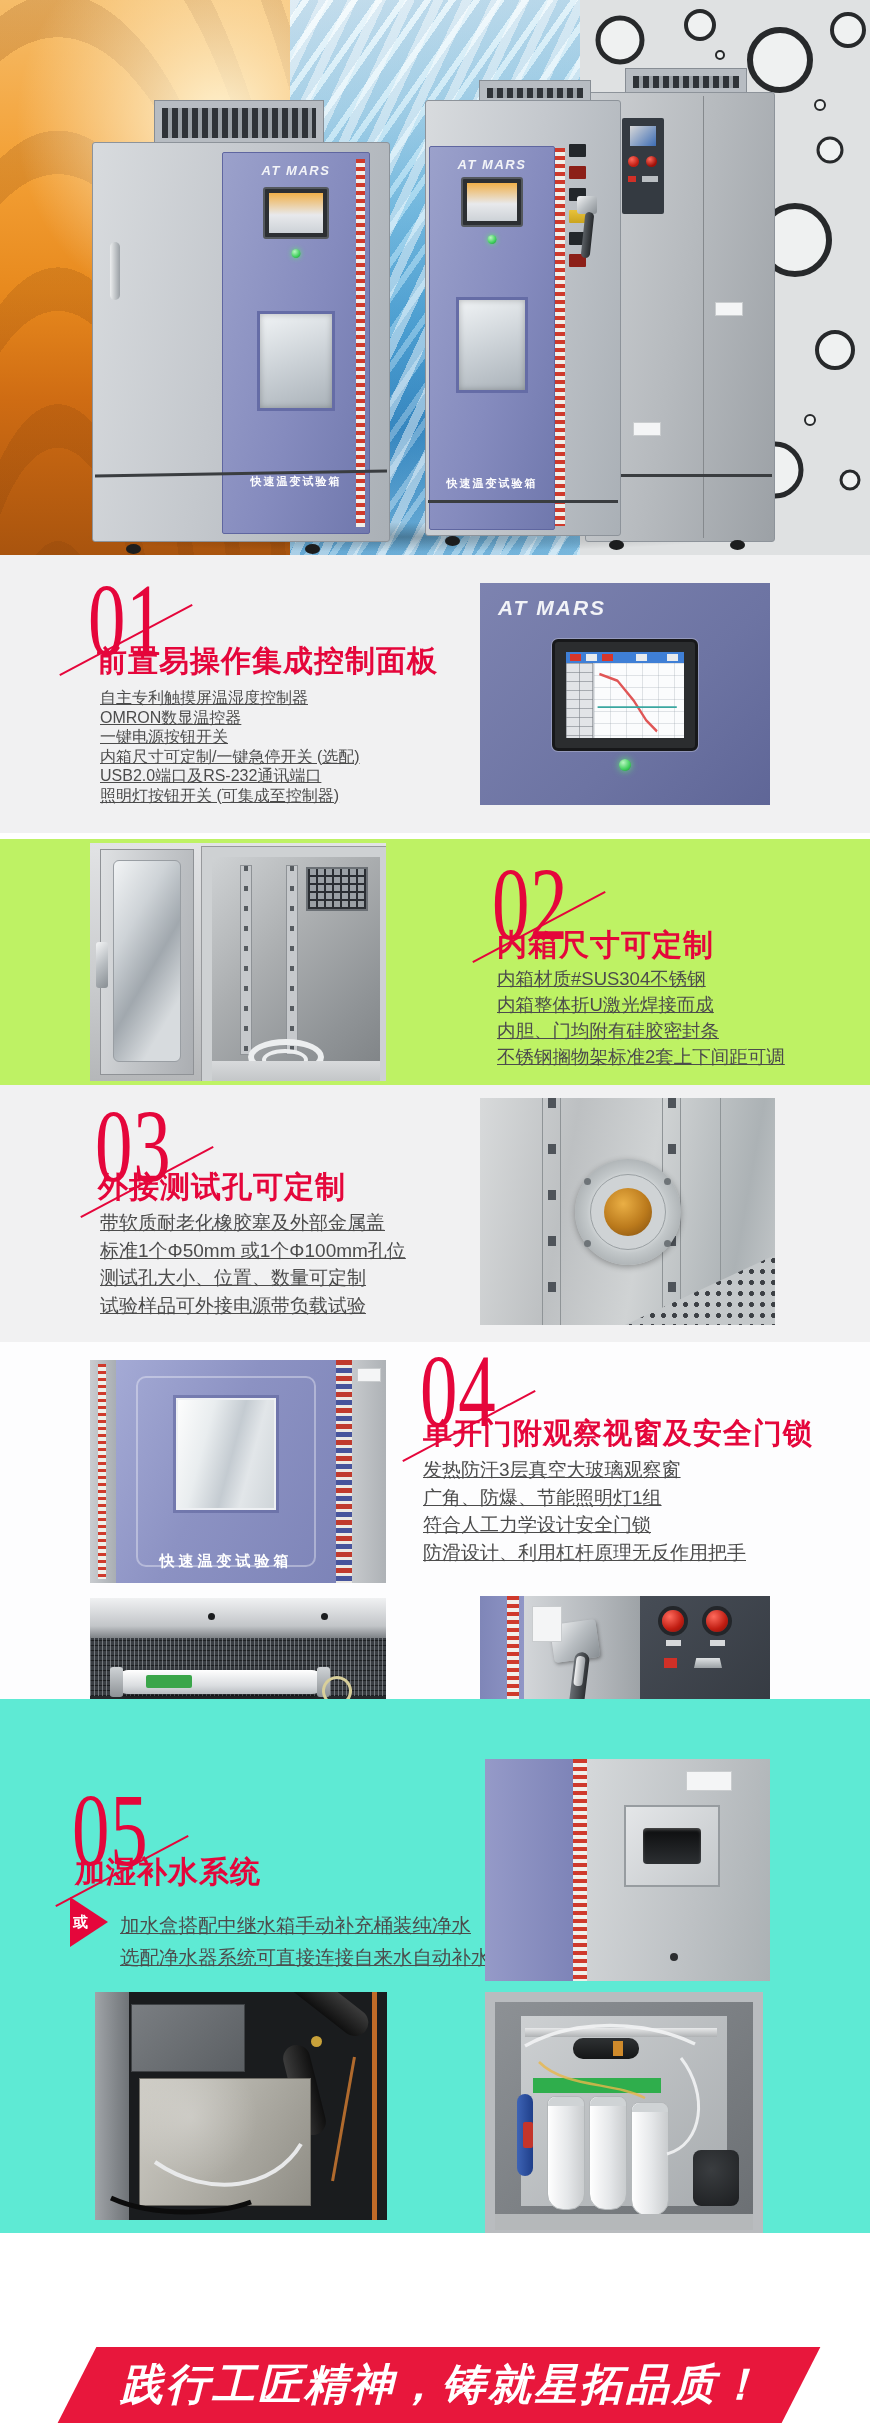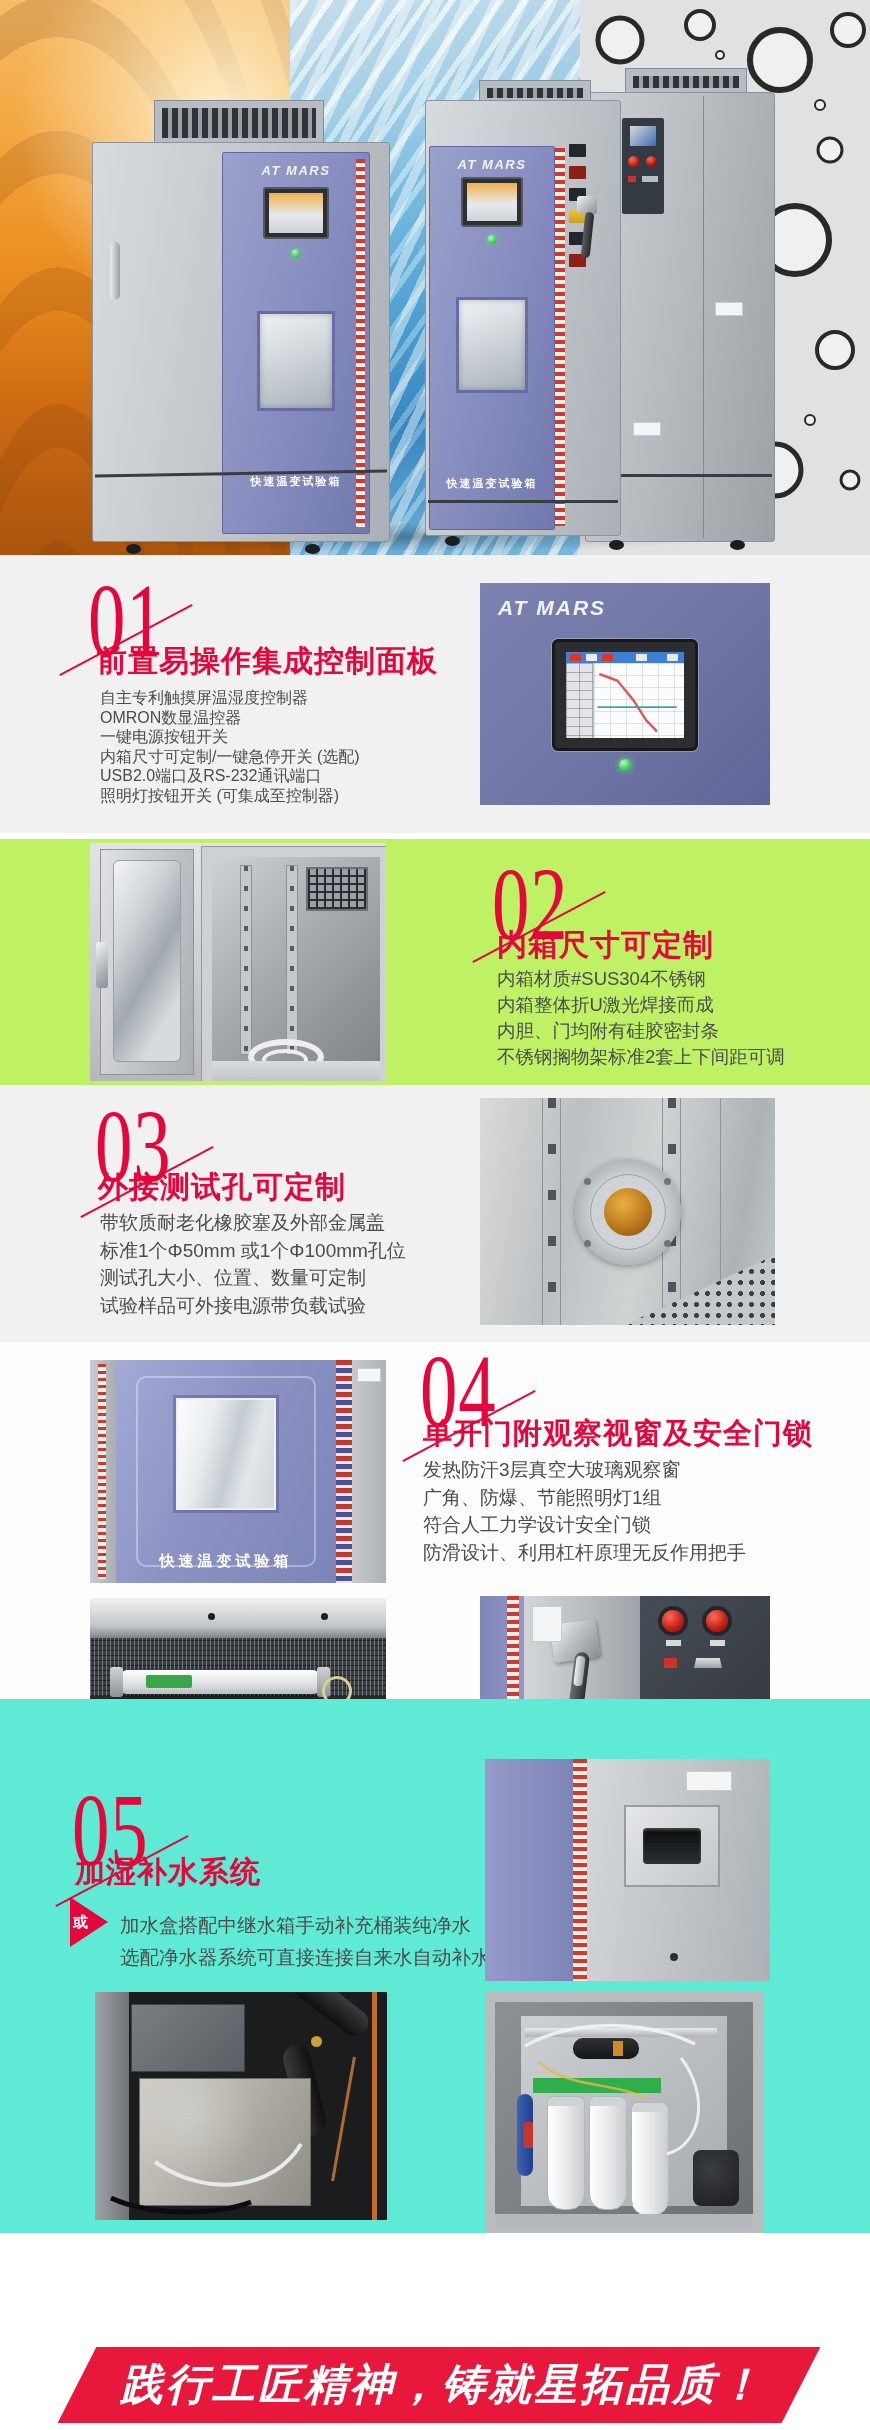--- a/index.html
+++ b/index.html
@@ -9,21 +9,21 @@
   .sec{position:absolute;left:0;width:870px;overflow:hidden;}
 
   
   .num{position:absolute;color:#e5063b;font-family:"Liberation Serif",serif;
        font-size:104px;line-height:.82;letter-spacing:1px;transform:scaleX(.72);
        transform-origin:left top;font-weight:400;}
   .slash{position:absolute;width:150px;height:0;border-top:2px solid #e5063b;
          transform:rotate(-28deg);}
   .sec-title{position:absolute;color:#e5063b;font-size:30px;font-weight:700;letter-spacing:1px;}
   .lines{position:absolute;color:#4c4c4c;}
-  .lines div{white-space:nowrap;}
+  .lines div{white-space:nowrap;text-decoration:underline;}
   .l-sm div{font-size:16px;line-height:19.5px;}
   .l-md div{font-size:18.5px;line-height:26px;}
   .l-lg div{font-size:19px;line-height:27.5px;}
 
   
   .photo{position:absolute;overflow:hidden;}
   .stripe-red{background:repeating-linear-gradient(180deg,#cf3a2c 0 4px,#f1efe9 4px 8px);}
   .stripe-rb{background:repeating-linear-gradient(180deg,#c03a2e 0 5px,#ece9e4 5px 8px,#47549c 8px 13px,#ece9e4 13px 16px);}
   .chrome{background:linear-gradient(135deg,#f4f5f6,#b9bec2 50%,#888e93);}
   .label-chip{position:absolute;background:#f4f5f6;border:1px solid #c9ccce;}

